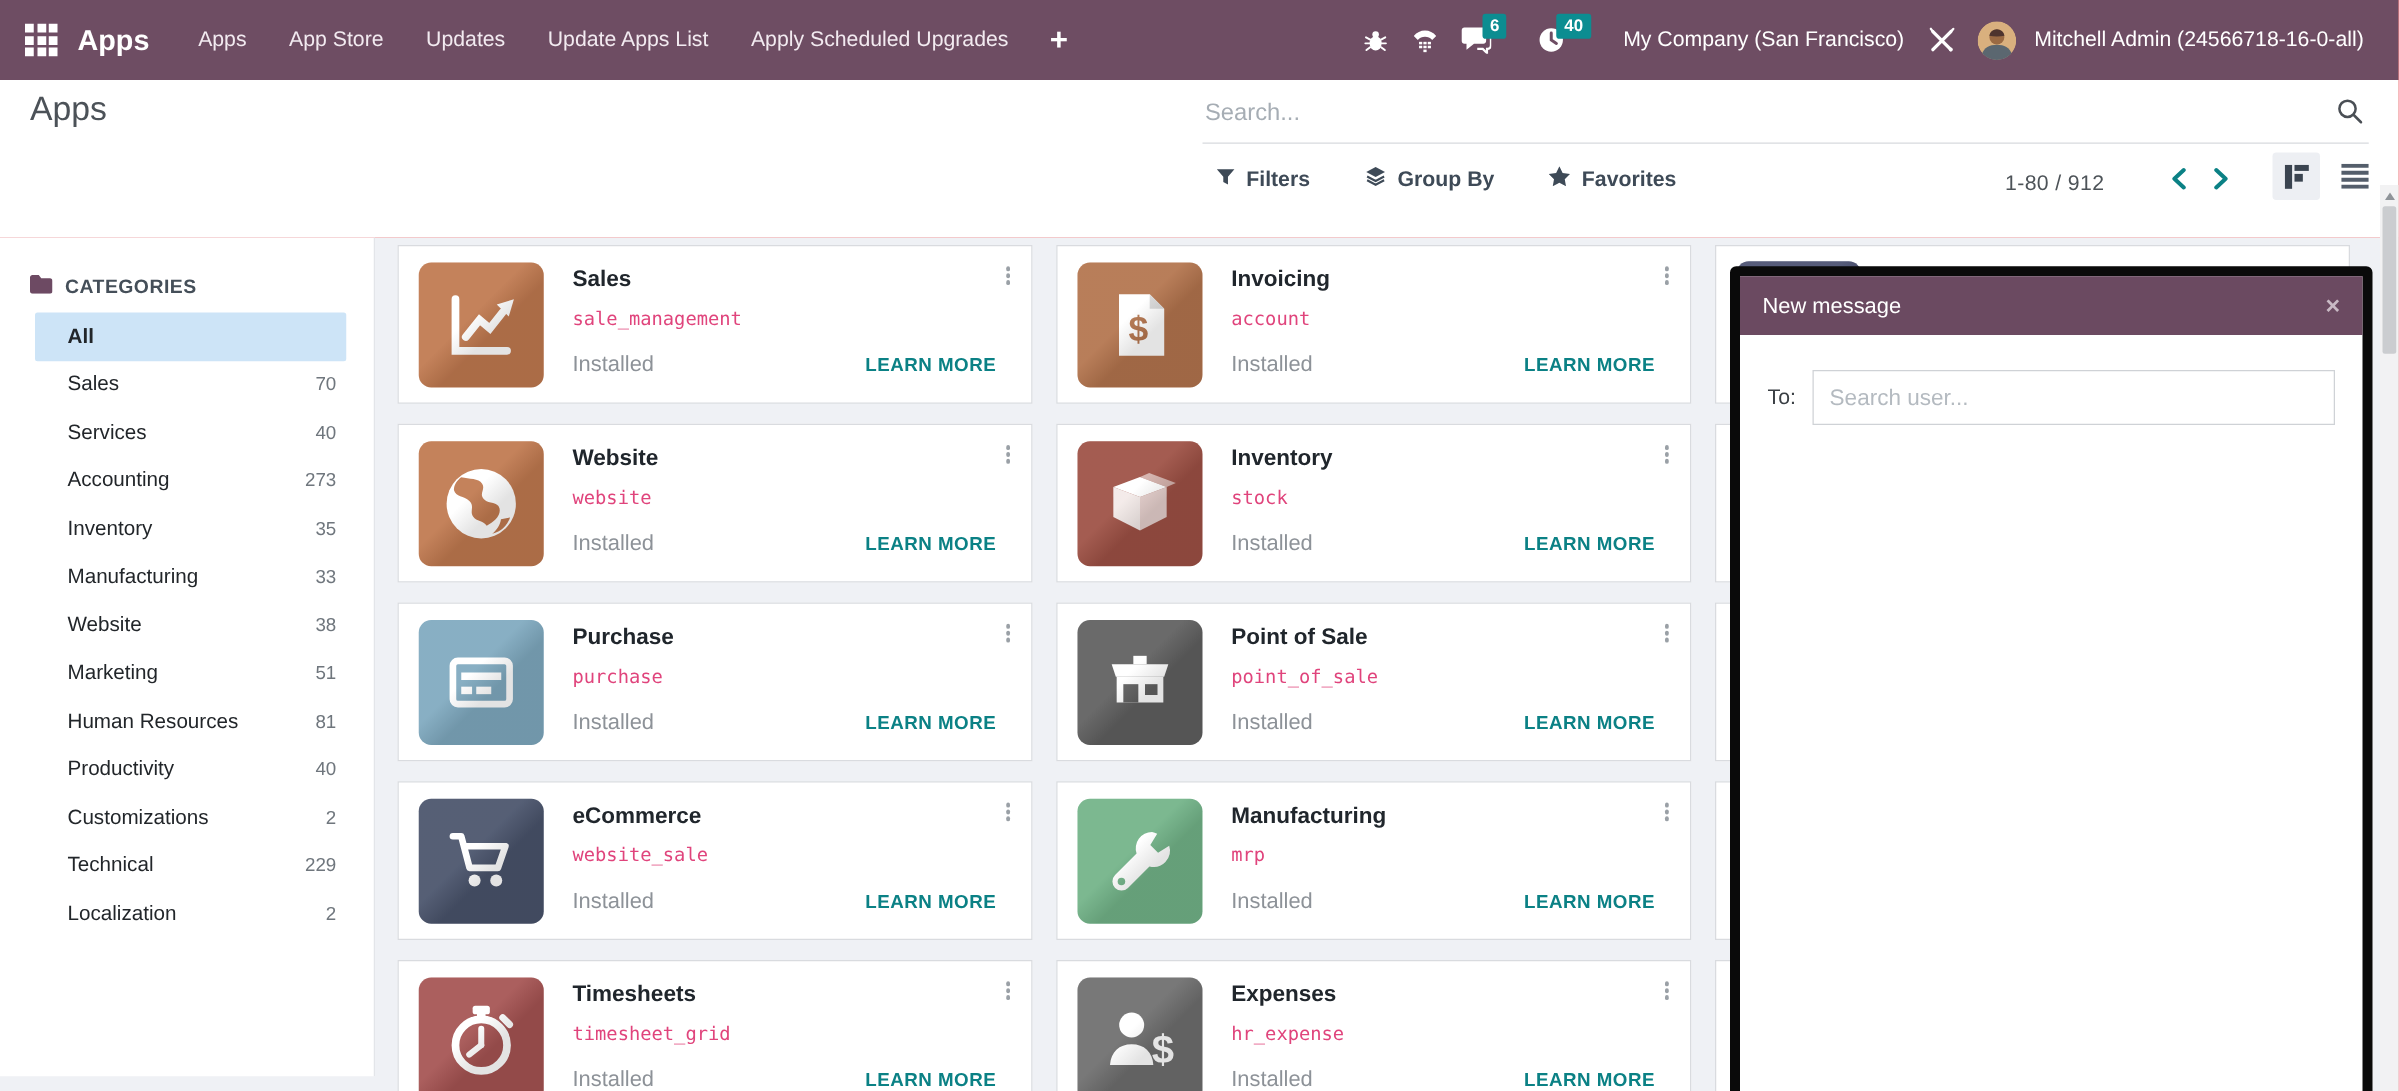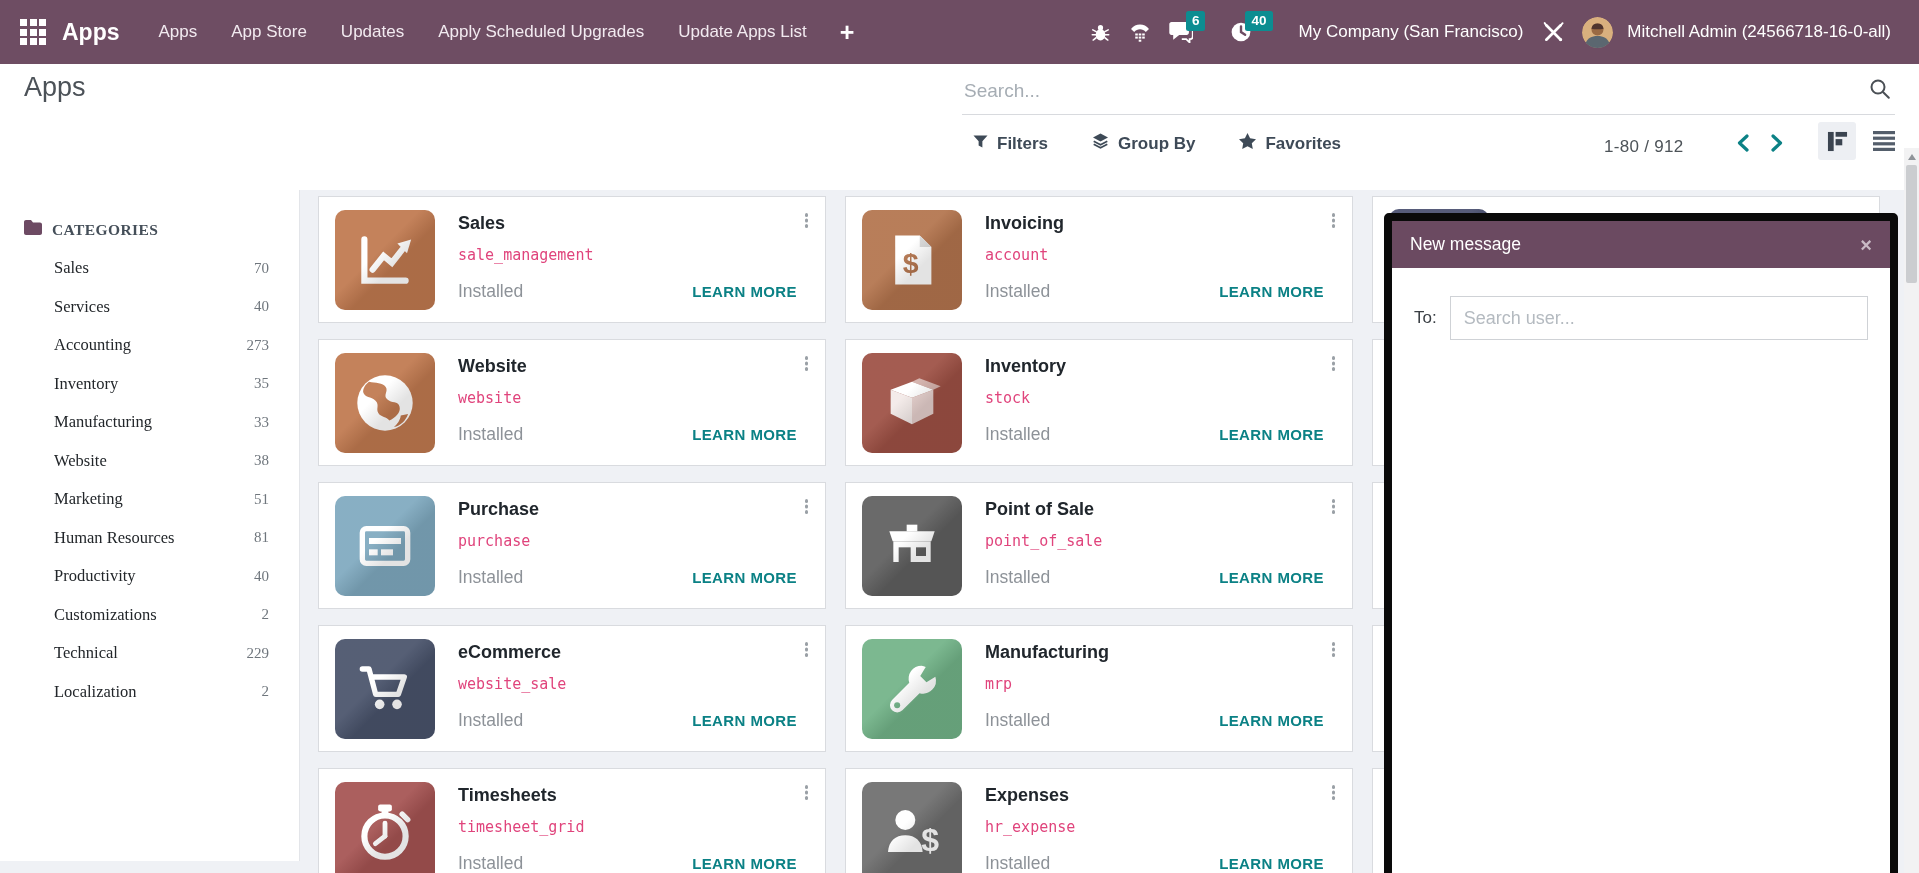--- a/index.html
+++ b/index.html
@@ -35,21 +35,21 @@
   .pager{position:absolute;left:1604px;top:73px;font-size:17px;color:#4d5358;letter-spacing:.3px;}
   .chev{position:absolute;top:70px;cursor:pointer;color:var(--accent-teal,#0b8185);}
   .chev.prev{left:1736px;} .chev.next{left:1770px;}
   .views{position:absolute;left:1818px;top:58px;display:flex;gap:9px;}
   .view-btn{width:38px;height:38px;display:flex;align-items:center;justify-content:center;border-radius:3px;cursor:pointer;}
   .view-btn.active{background:#edeff3;}
 
   
   .content{position:absolute;top:190px;left:0;right:0;bottom:0;background:#eff1f5;overflow:hidden;}
   .sidebar{position:absolute;left:0;top:0;bottom:12px;width:300px;background:#fff;border-right:1px solid #e3e5e9;
-           box-sizing:border-box;padding-top:30px;font-family:Liberation Serif, serif;}
+           box-sizing:border-box;padding-top:30px;}
   .cat-header{display:flex;align-items:center;gap:10px;margin:0 0 10px 24px;font-size:15.5px;font-weight:bold;
               color:#454f59;letter-spacing:.4px;}
   .cat-item{height:38.5px;display:flex;align-items:center;justify-content:space-between;margin:0 22px 0 28px;
             padding:0 8px 0 26px;font-size:16.5px;color:#22262a;cursor:pointer;border-radius:2px;}
   .cat-item.selected{background:var(--category-selected-bg,#cde4f7);font-weight:bold;}
   .cat-count{color:#6f767d;font-size:15px;}
 
   #cards-grid{position:absolute;left:318px;top:6px;display:grid;grid-template-columns:repeat(3,508px);
               grid-auto-rows:127px;gap:16px 19px;}
   .card{position:relative;background:#fff;border:1px solid #d9dbdf;box-sizing:border-box;}
@@ -103,22 +103,22 @@
         <i></i>
         <i></i>
         <i></i>
         <i></i>
       </span>
     <span class="brand">Apps</span>
     <nav id="nav-menu">
         <a class="nav-item">Apps</a>
         <a class="nav-item">App Store</a>
         <a class="nav-item">Updates</a>
+        <a class="nav-item">Update Apps List</a>
         <a class="nav-item">Apply Scheduled Upgrades</a>
-        <a class="nav-item">Update Apps List</a>
       </nav>
     <span class="nav-plus">+</span>
     <div class="nav-right">
       <span class="nav-ic">
         <svg width="21" height="21" viewBox="0 0 24 24" fill="#fff">
             <circle cx="12" cy="6.5" r="3"></circle>
             <ellipse cx="12" cy="14.5" rx="5.5" ry="6.5"></ellipse>
             <g stroke="#fff" stroke-width="1.8" stroke-linecap="round" fill="none">
               <path d="M7 11L3.2 9M7 14.5H2.6M7 18l-3.4 2.6M17 11l3.8-2M17 14.5h4.4M17 18l3.4 2.6"></path>
             </g>
@@ -242,20 +242,24 @@
 
   <div class="content">
     <aside class="sidebar">
       <div class="cat-header">
         <span><svg width="18" height="15" viewBox="0 0 18 15" fill="#6d4a63">
               <path d="M0 2C0 .9.9 0 2 0h5l2 2.5h7c1.1 0 2 .9 2 2V13c0 1.1-.9 2-2 2H2c-1.1 0-2-.9-2-2z"></path>
             </svg></span>
         <span>CATEGORIES</span>
       </div>
       <div id="cat-list">
+          <div class="cat-item selected">
+            <span class="cat-label">All</span>
+            <span class="cat-count"></span>
+          </div>
           <div class="cat-item">
             <span class="cat-label">Sales</span>
             <span class="cat-count">70</span>
           </div>
           <div class="cat-item">
             <span class="cat-label">Services</span>
             <span class="cat-count">40</span>
           </div>
           <div class="cat-item">
             <span class="cat-label">Accounting</span>

